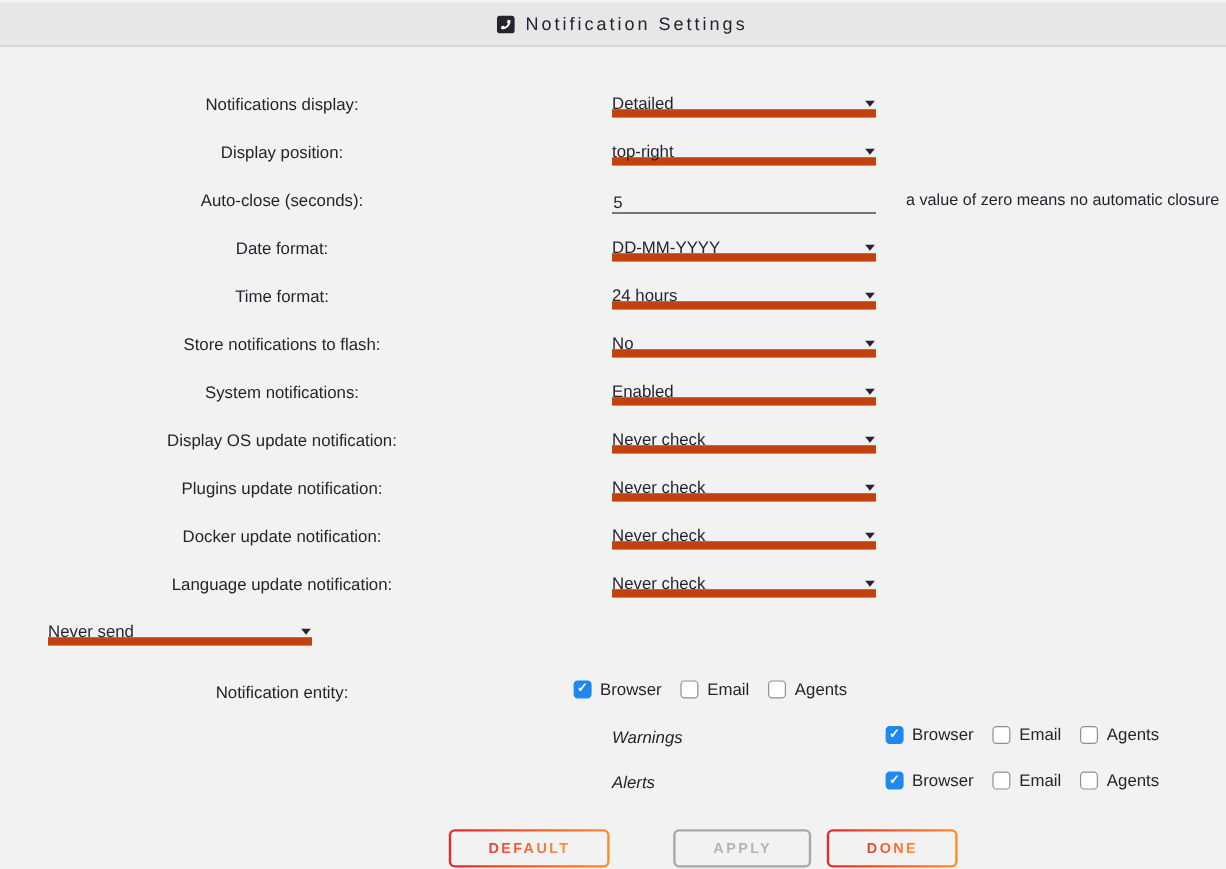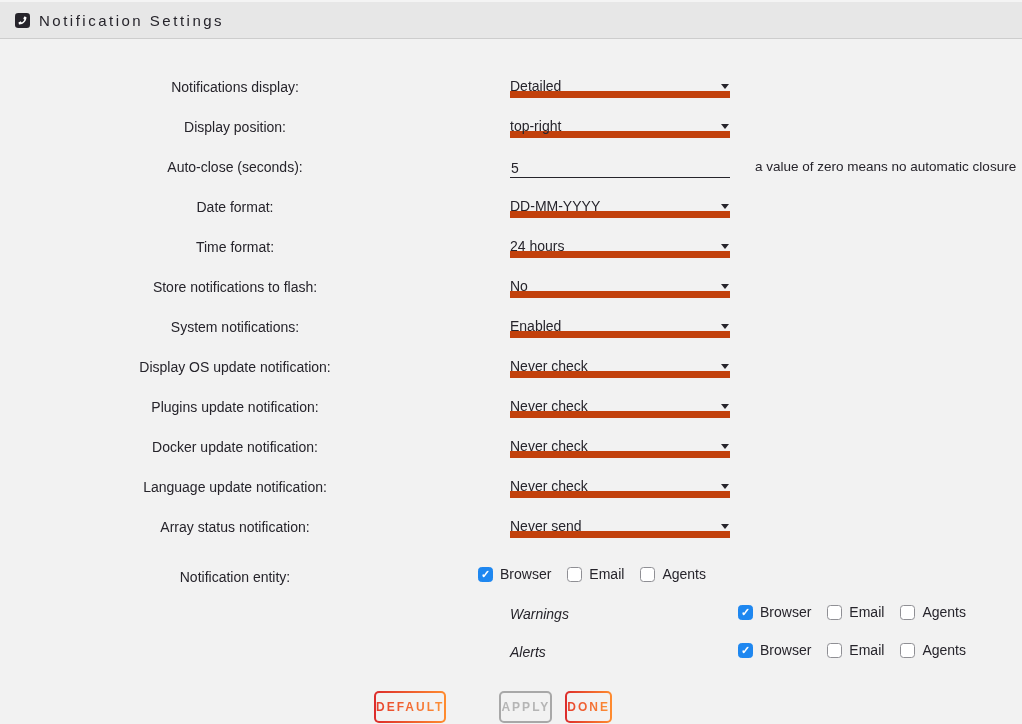--- a/index.html
+++ b/index.html
@@ -7,21 +7,21 @@
     width:1022px; height:724px; overflow:hidden;
     background:#f2f2f2;
     font-family:"Liberation Sans", sans-serif;
     color:#26242b;
   }
   
   .header {
     height:36px; background:#e7e7e7;
     border-top:2px solid #f4f4f4;
     border-bottom:1px solid #cdcdcd;
-    display:flex; align-items:center; padding-left:15px;
+    display:flex; align-items:center; padding-left:15px;justify-content:center;
   }
   .header .hicon { display:flex; align-items:center; margin-right:9px; }
   .header h1 {
     font-size:15px; font-weight:normal; letter-spacing:2.5px;
     color:#26242b; margin:0;
   }
   
   .form { padding-top:32px; }
   .row { display:flex; height:40px; box-sizing:border-box; }
   .label {
@@ -65,21 +65,21 @@
   .cb-label { margin-left:7px; font-size:14px; }
   
   .buttons { display:flex; align-items:center; margin:16px 0 0 374px; }
   .btn-wrap {
     padding:2px; border-radius:5px;
     background:linear-gradient(90deg,#dc2c2c,#ff8c2f);
     display:inline-block;
   }
   .btn {
     border:none; background:#f2f2f2; border-radius:3px;
-    padding:7px 0; font-family:"Liberation Sans", sans-serif;
+    padding:7px 31px; font-family:"Liberation Sans", sans-serif;
     font-size:12px; font-weight:bold; letter-spacing:2px; cursor:pointer;
   }
   .btn-text { color:#f2692a; }
   @supports ((-webkit-background-clip:text) or (background-clip:text)) {
     .btn-text {
       background-image:linear-gradient(90deg,#e6402e,#fd9136);
       -webkit-background-clip:text; background-clip:text; color:transparent;
     }
   }
   .btn.plain {
@@ -141,21 +141,20 @@
       </div>
       <div class="row">
         <div class="label">Docker update notification:</div>
         <div class="select"><span class="sel-val">Never check</span><span class="arrow"></span></div>
       </div>
       <div class="row">
         <div class="label">Language update notification:</div>
         <div class="select"><span class="sel-val">Never check</span><span class="arrow"></span></div>
       </div>
       <div class="row">
-        <div class="label">Array status notification:</div>
         <div class="select"><span class="sel-val">Never send</span><span class="arrow"></span></div>
       </div>
     </div>
   <div id="entity-section" class="entity-section">
       <div class="entity-row">
         <div class="label">Notification entity:</div>
         <div class="cb-group">
           <label class="cb-item">
             <span class="cb checked">
               <span class="check">✓</span>

